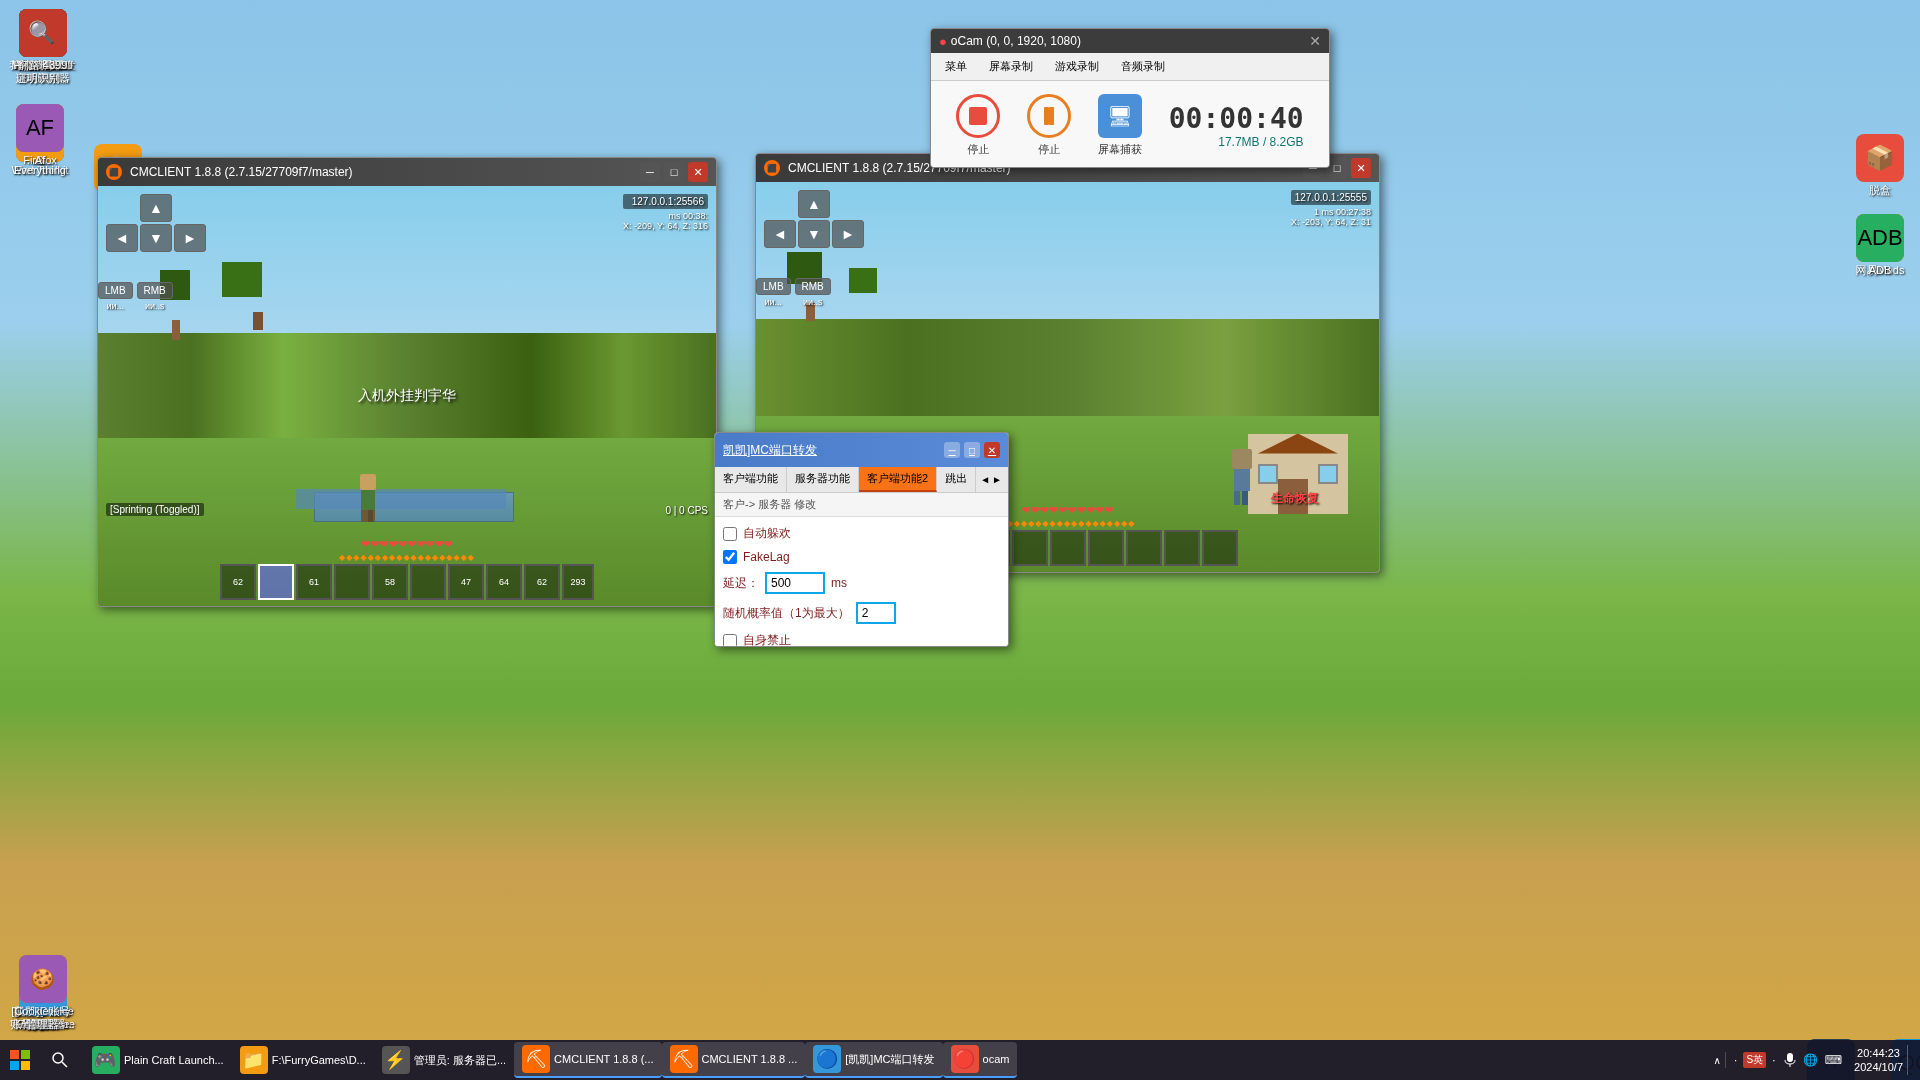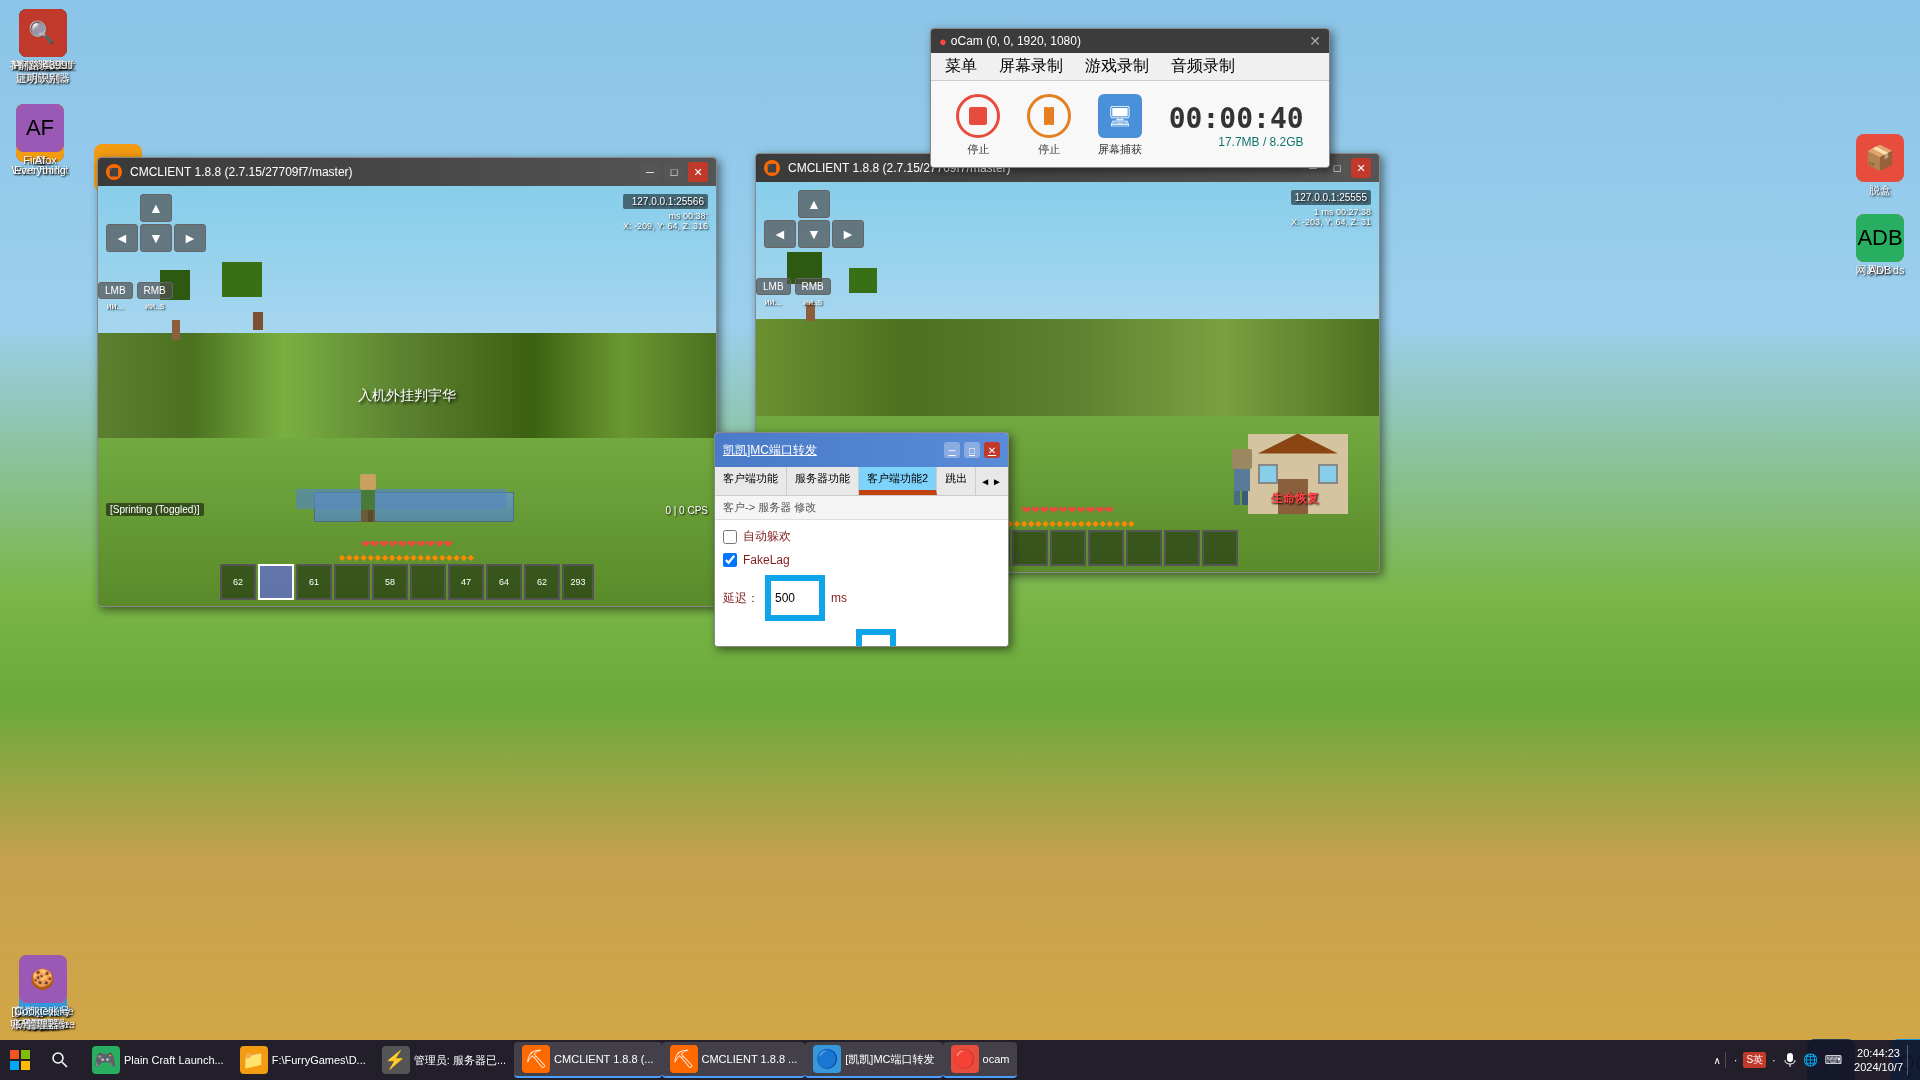--- a/index.html
+++ b/index.html
@@ -248,21 +248,21 @@
       display: flex;
       align-items: center;
       height: 28px;
       padding: 0 4px;
       gap: 2px;
       border-bottom: 1px solid #ccc;
     }
 
     .ocam-menu-item {
       padding: 2px 10px;
-      font-size: 16px;
+      font-size: 11px;
       cursor: pointer;
       border-radius: 3px;
     }
 
     .ocam-content {
       background: #f8f8f8;
       display: flex;
       align-items: center;
       justify-content: space-around;
       padding: 8px 12px;
@@ -338,22 +338,22 @@
       font-size: 11px;
     }
 
     .port-tab {
       padding: 4px 8px;
       cursor: pointer;
       border-right: 1px solid #ccc;
     }
 
     .port-tab.active {
-      background: #7dd3fc;
-      border-bottom: 5px solid #c2410c;
+      background: #f97316;
+      border-bottom: 2px solid #c2410c;
     }
 
     .port-content {
       background: white;
       padding: 8px;
       font-size: 12px;
     }
 
     .port-row {
       display: flex;
@@ -361,22 +361,22 @@
       margin-bottom: 8px;
       gap: 6px;
     }
 
     .port-checkbox {
       width: 14px;
       height: 14px;
     }
 
     .port-input {
-      border: 6px solid #0ea5e9;
-      padding: 10px 4px;
+      border: 2px solid #0ea5e9;
+      padding: 2px 4px;
       font-size: 12px;
       width: 60px;
     }
 
     .port-label {
       font-size: 12px;
       color: #7f1d1d;
     }
 
     

